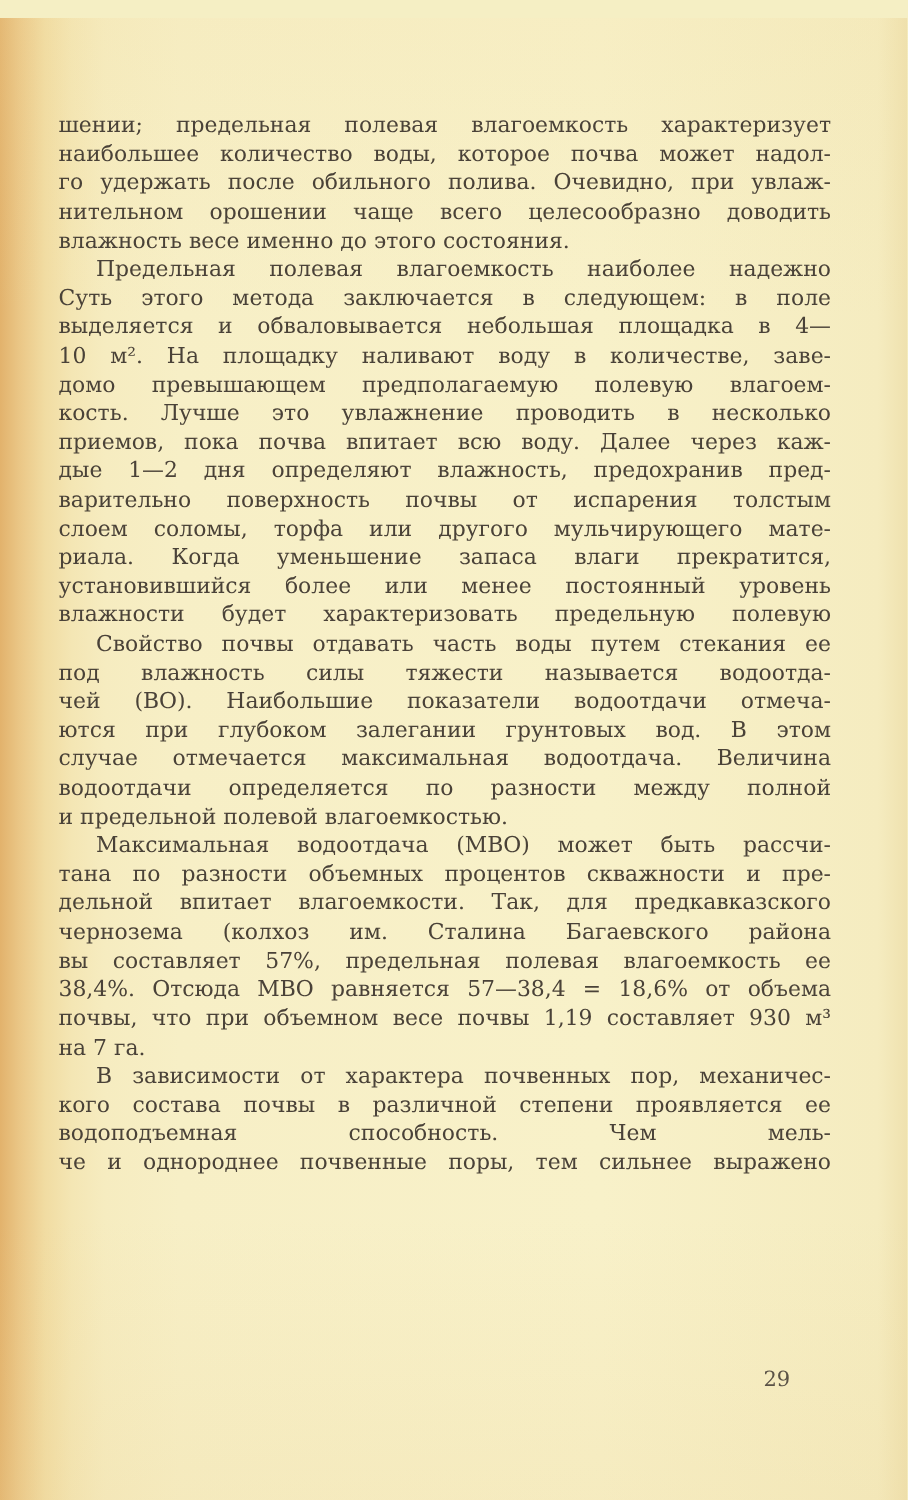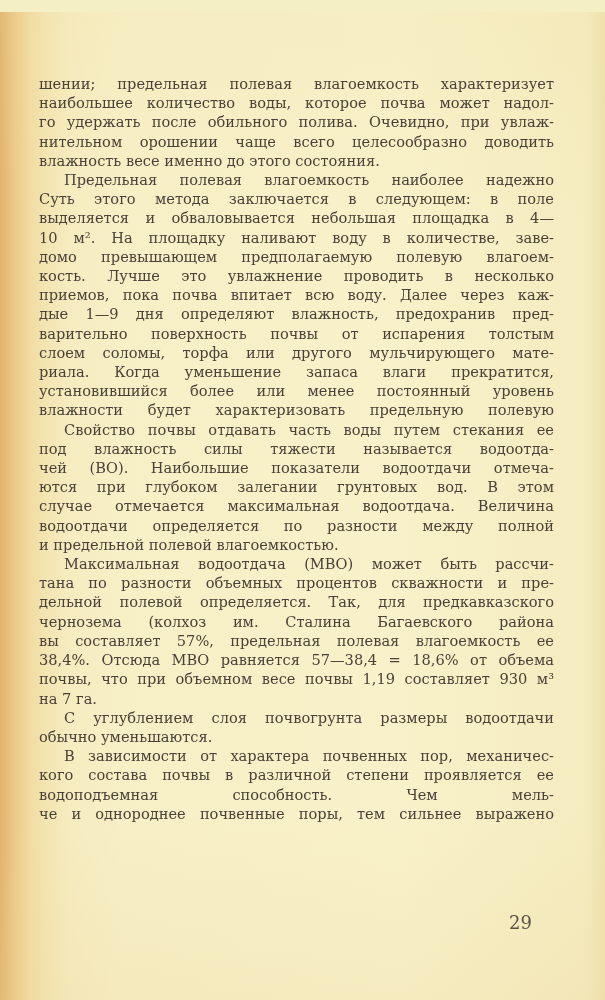--- a/index.html
+++ b/index.html
@@ -65,21 +65,21 @@
       overflow: visible;
     }
     .line.last {
       text-align-last: left;
     }
     .page-number {
       position: absolute;
       left: 509px;
       top: 900px;
       font-family: "DejaVu Serif", serif;
-      font-size: 18px;
+      font-size: 14px;
       color: #5a5246;
       z-index: 2;
     }
   </style>
 </head>
 <body>
 
 <div class="page">
   <div class="text-block">
 
@@ -92,53 +92,49 @@
     </p>
 
     <p>
       <span class="line" style="padding-left:25px">Предельная полевая влагоемкость наиболее надежно</span>
       <span class="line">Суть этого метода заключается в следующем: в поле</span>
       <span class="line">выделяется и обваловывается небольшая площадка в 4—</span>
       <span class="line">10 м². На площадку наливают воду в количестве, заве-</span>
       <span class="line">домо превышающем предполагаемую полевую влагоем-</span>
       <span class="line">кость. Лучше это увлажнение проводить в несколько</span>
       <span class="line">приемов, пока почва впитает всю воду. Далее через каж-</span>
-      <span class="line">дые 1—9 дня определяют влажность, предохранив пред-</span>
+      <span class="line">дые 1—2 дня определяют влажность, предохранив пред-</span>
       <span class="line">варительно поверхность почвы от испарения толстым</span>
       <span class="line">слоем соломы, торфа или другого мульчирующего мате-</span>
       <span class="line">риала. Когда уменьшение запаса влаги прекратится,</span>
       <span class="line">установившийся более или менее постоянный уровень</span>
       <span class="line">влажности будет характеризовать предельную полевую</span>
     </p>
 
     <p>
       <span class="line" style="padding-left:25px">Свойство почвы отдавать часть воды путем стекания ее</span>
       <span class="line">под влажность силы тяжести называется водоотда-</span>
       <span class="line">чей (ВО). Наибольшие показатели водоотдачи отмеча-</span>
       <span class="line">ются при глубоком залегании грунтовых вод. В этом</span>
       <span class="line">случае отмечается максимальная водоотдача. Величина</span>
       <span class="line">водоотдачи определяется по разности между полной</span>
       <span class="line last">и предельной полевой влагоемкостью.</span>
     </p>
 
     <p>
       <span class="line" style="padding-left:25px">Максимальная водоотдача (МВО) может быть рассчи-</span>
       <span class="line">тана по разности объемных процентов скважности и пре-</span>
-      <span class="line">дельной полевой определяется. Так, для предкавказского</span>
+      <span class="line">дельной впитает влагоемкости. Так, для предкавказского</span>
       <span class="line">чернозема (колхоз им. Сталина Багаевского района</span>
       <span class="line">вы составляет 57%, предельная полевая влагоемкость ее</span>
       <span class="line">38,4%. Отсюда МВО равняется 57—38,4 = 18,6% от объема</span>
       <span class="line">почвы, что при объемном весе почвы 1,19 составляет 930 м³</span>
       <span class="line last">на 7 га.</span>
     </p>
 
-    <p>
-      <span class="line" style="padding-left:25px">С углублением слоя почвогрунта размеры водоотдачи</span>
-      <span class="line last">обычно уменьшаются.</span>
-    </p>
 
     <p>
       <span class="line" style="padding-left:25px">В зависимости от характера почвенных пор, механичес-</span>
       <span class="line">кого состава почвы в различной степени проявляется ее</span>
       <span class="line">водоподъемная способность. Чем мель-</span>
       <span class="line">че и однороднее почвенные поры, тем сильнее выражено</span>
     </p>
 
   </div>
 

